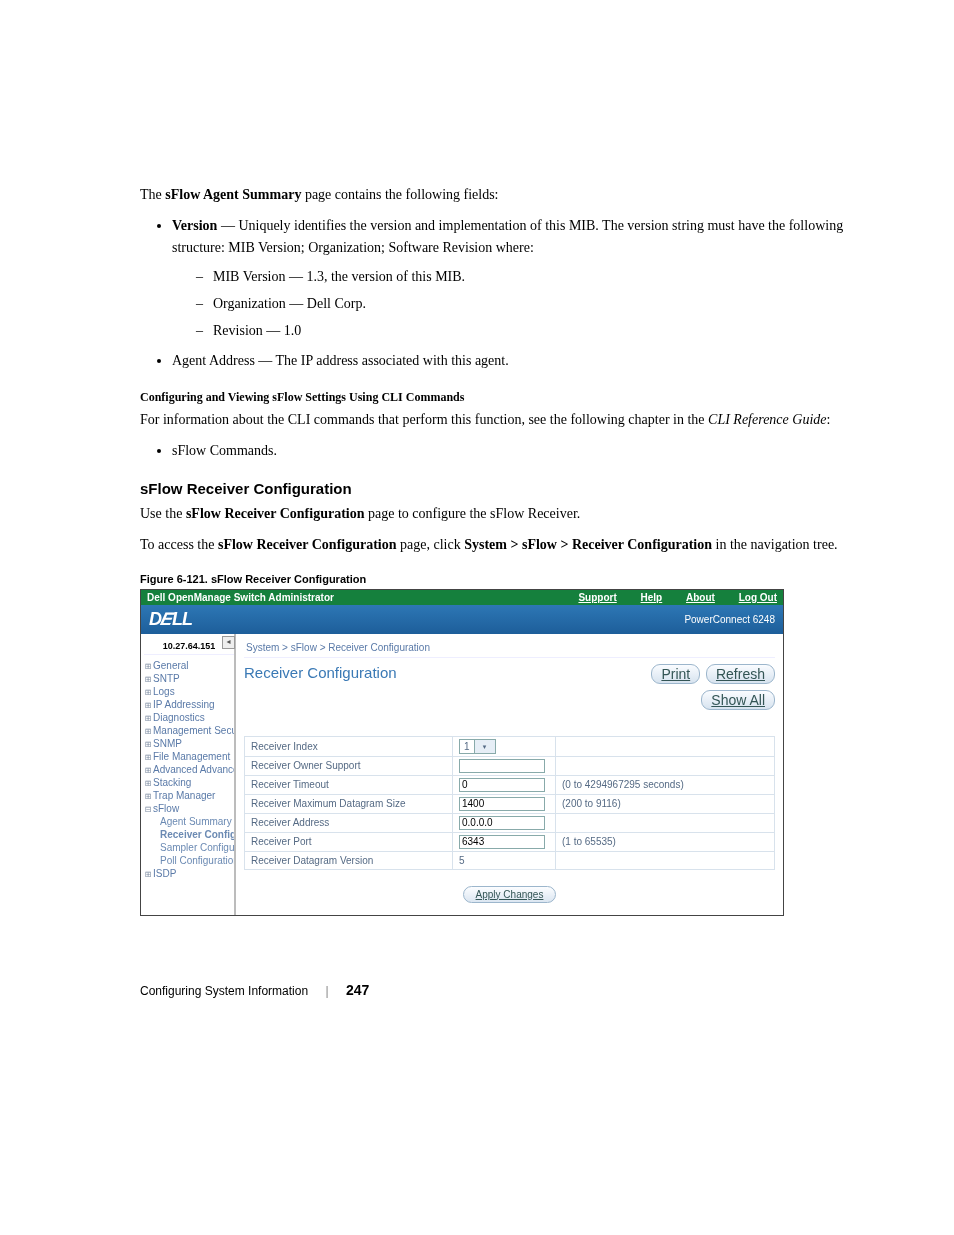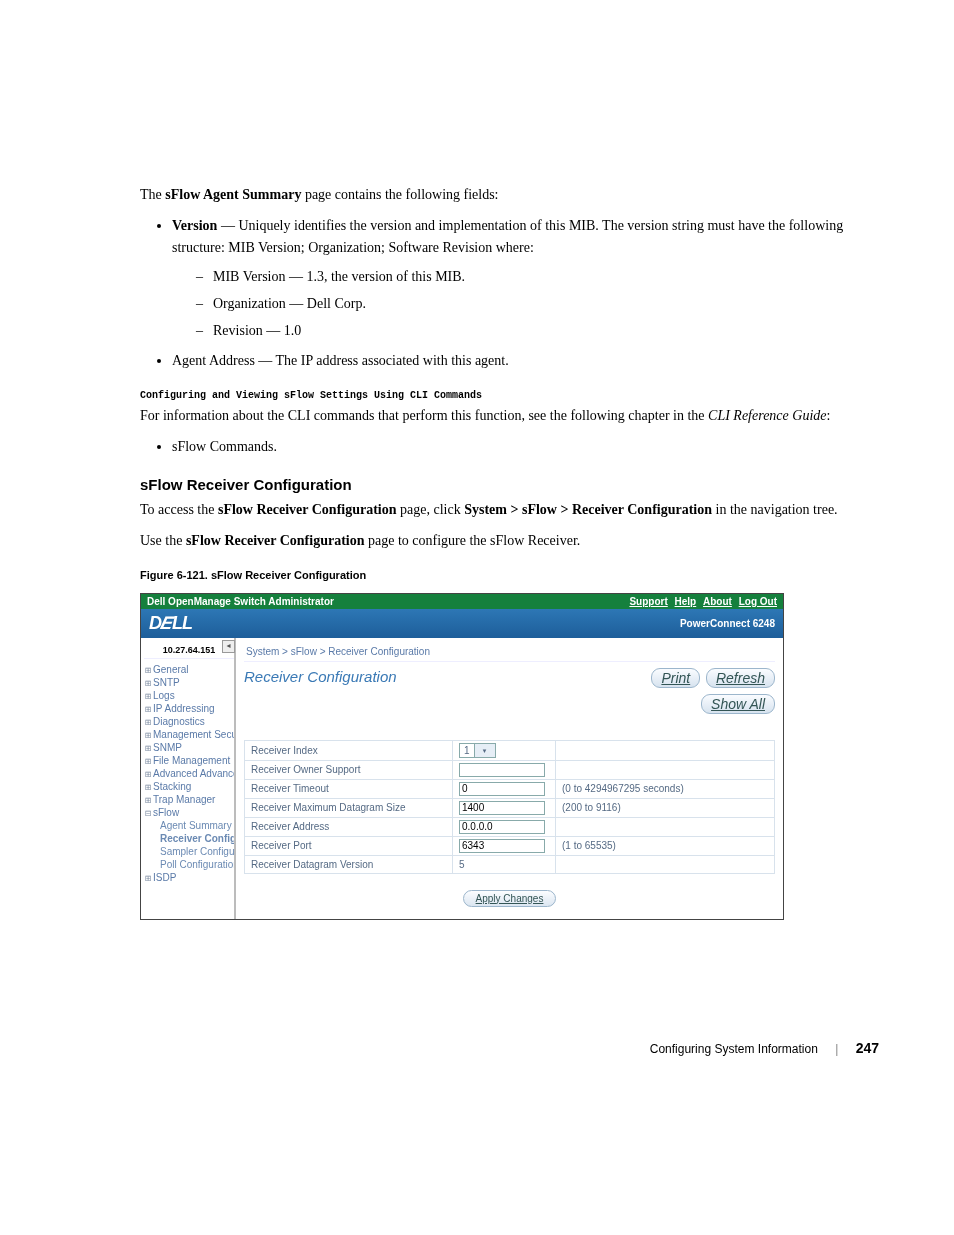--- a/index.html
+++ b/index.html
@@ -13,62 +13,62 @@
   }
   .page {
     padding: 24px 75px 40px 140px;
     box-sizing: border-box;
   }
   .intro { margin: 160px 0 10px 0; line-height: 1.5; }
   ul.outer { margin: 4px 0 4px 14px; padding-left: 18px; line-height: 1.55; }
   ul.outer > li { margin-bottom: 4px; }
   ul.inner { list-style: none; margin: 6px 0 6px 24px; padding: 0; line-height: 1.9; }
   ul.inner li::before { content: "–"; margin-right: 10px; }
-  .sect-heading { font-family: Liberation Mono, monospace; font-weight: bold; font-size: 10px; margin: 18px 0 4px 0; }
+  .sect-heading { font-family: Liberation Serif, serif; font-weight: bold; font-size: 12px; margin: 18px 0 4px 0; }
   .para { margin: 4px 0 10px 0; line-height: 1.5; }
   .italic { font-style: italic; }
   .sub-heading { font-family: Helvetica, Arial, sans-serif; font-weight: bold; font-size: 15px; margin: 18px 0 6px 0; }
-  .fig-caption { font-family: Helvetica, Arial, sans-serif; font-size: 11px; font-weight: bold; margin: 18px 0 12px 0; }
+  .fig-caption { font-family: Helvetica, Arial, sans-serif; font-size: 11px; font-weight: bold; margin: 18px 0 4px 0; }
 
   .screenshot { border: 1px solid #444; width: 642px; font-family: Arial, Helvetica, sans-serif; font-size: 10px; background: #fff; }
   .ss-topbar { background: #15803d; color: #fff; display: flex; justify-content: space-between; padding: 2px 6px; font-size: 10px; font-weight: bold; }
-  .ss-toplinks span { margin-left: 4px; text-decoration: underline; text-align: center; }
+  .ss-toplinks span { margin-left: 21px; text-decoration: underline; text-align: center; }
   .ss-brandrow { background: linear-gradient(#2d77b5, #1d5e9a); color: #fff; display: flex; justify-content: space-between; align-items: center; padding: 4px 8px; }
   .dell-logo { font-family: Arial Black, Arial, sans-serif; font-weight: 900; font-size: 18px; color:#fff; letter-spacing:-1px; font-style: italic; }
   .dell-logo .slashE { display:inline-block; transform: skew(-15deg); }
-  .model { font-size: 10px; font-weight: bold; }
+  .model { font-size: 10px; font-weight: normal; }
   .ss-body { display: flex; }
   .ss-nav { width: 90px; border-right: 2px solid #bcbcbc; padding: 4px 0 4px 3px; font-size: 10px; color: #5a7aa8; position: relative; }
   .ss-nav .ip { text-align: center; font-weight: bold; color: #000; padding: 3px 0; border-bottom: 1px solid #eef; margin-bottom: 4px; font-size: 9px; }
   .ss-nav ul { list-style: none; margin: 0; padding: 0; }
   .ss-nav li { padding: 1px 0; white-space: nowrap; overflow: hidden; }
   .ss-nav .tree-icon { display:inline-block; width:8px; text-align:center; color:#7a8aa0; font-size:8px; margin-right:1px; }
   .ss-nav .sub { padding-left: 16px; }
   .ss-nav .sub li { color: #6b8ab3; }
   .ss-nav .sub li.sel { font-weight: bold; }
   .ss-nav .collapse-btn { position:absolute; top:2px; right:-1px; width:11px; height:11px; border:1px solid #999; background:#eee; font-size:8px; line-height:9px; text-align:center; color:#555; }
   .ss-main { flex:1; padding: 4px 8px 12px 8px; }
   .ss-breadcrumb { font-size: 10px; padding: 4px 2px; color: #5a7aa8; border-bottom: 1px solid #eef; }
-  .ss-titlebar { display:flex; justify-content:space-between; align-items:flex-start; margin-top: 6px; font-style: italic; }
+  .ss-titlebar { display:flex; justify-content:space-between; align-items:flex-start; margin-top: 6px; }
   .ss-title { color: #3a79b5; font-size: 15px; font-weight: normal; }
   .ss-actions { text-align:right; }
   .ss-btn { display:inline-block; background: linear-gradient(#fafcff, #d7e3ef); border: 1px solid #9cb6cc; border-radius: 9px; padding: 1px 9px; font-size: 14px; color:#355; margin-left:3px; text-decoration: underline; }
   .ss-table { width: 100%; border-collapse: collapse; margin-top: 26px; font-size: 10px; }
   .ss-table td { border: 1px solid #d8e2ec; padding: 2px 6px; height: 13px; color: #556a84; }
   .ss-table td.lab { width: 195px; }
   .ss-table td.val { width: 90px; }
   .ss-table td.hint { color:#556a84; }
   .ss-table input.txt { border: 1px solid #8aa; font-size:10px; width: 80px; height: 12px; padding: 0 2px; }
   .ss-sel { display:inline-flex; border:1px solid #8aa; height:13px; }
   .ss-sel span { padding: 0 4px; font-size:10px; line-height:13px; }
   .ss-sel .arrow { border-left:1px solid #8aa; background:#e6eef6; width:12px; text-align:center; font-size:7px; line-height:13px; }
   .apply-row { text-align:center; margin-top: 16px; }
   .apply-btn { display:inline-block; background: linear-gradient(#fcfdff, #dbe6f1); border: 1px solid #9cb6cc; border-radius: 10px; padding: 2px 12px; font-size: 10px; text-decoration: underline; color:#355; }
 
-  .footer { text-align: right; font-size: 12px; margin-top: 120px; padding-right: 0; font-family: Arial, Helvetica, sans-serif; }
+  .footer { font-size: 12px; margin-top: 66px; padding-right: 0; font-family: Arial, Helvetica, sans-serif; }
   .footer .sep { margin: 0 14px; color:#888; }
   .footer .pnum { font-weight: bold; font-size: 14px; }
 </style>
 </head>
 <body>
 
 <div class="page">
 
   <p class="intro">
     <span>The </span><b>sFlow Agent Summary</b><span> page contains the following fields:</span>
@@ -89,24 +89,24 @@
   <div class="sect-heading">Configuring and Viewing sFlow Settings Using CLI Commands</div>
   <p class="para">
     <span>For information about the CLI commands that perform this function, see the following chapter in the </span><span class="italic">CLI Reference Guide</span><span>:</span>
   </p>
   <ul class="outer">
     <li>sFlow Commands.</li>
   </ul>
 
   <div class="sub-heading">sFlow Receiver Configuration</div>
   <p class="para">
+    <span>Use the </span><b>sFlow Receiver Configuration</b><span> page to configure the sFlow Receiver.</span>
+  </p>
+  <p class="para">
     <span>To access the </span><b>sFlow Receiver Configuration</b><span> page, click </span><b>System &gt; sFlow &gt; Receiver Configuration</b><span> in the navigation tree.</span>
-  </p>
-  <p class="para">
-    <span>Use the </span><b>sFlow Receiver Configuration</b><span> page to configure the sFlow Receiver.</span>
   </p>
 
   <div class="fig-caption">Figure 6-121.    sFlow Receiver Configuration</div>
 
   <div class="screenshot">
     <div class="ss-topbar">
       <span>Dell OpenManage Switch Administrator</span>
       <div class="ss-toplinks">
         <span>Support</span>
         <span>Help</span>

